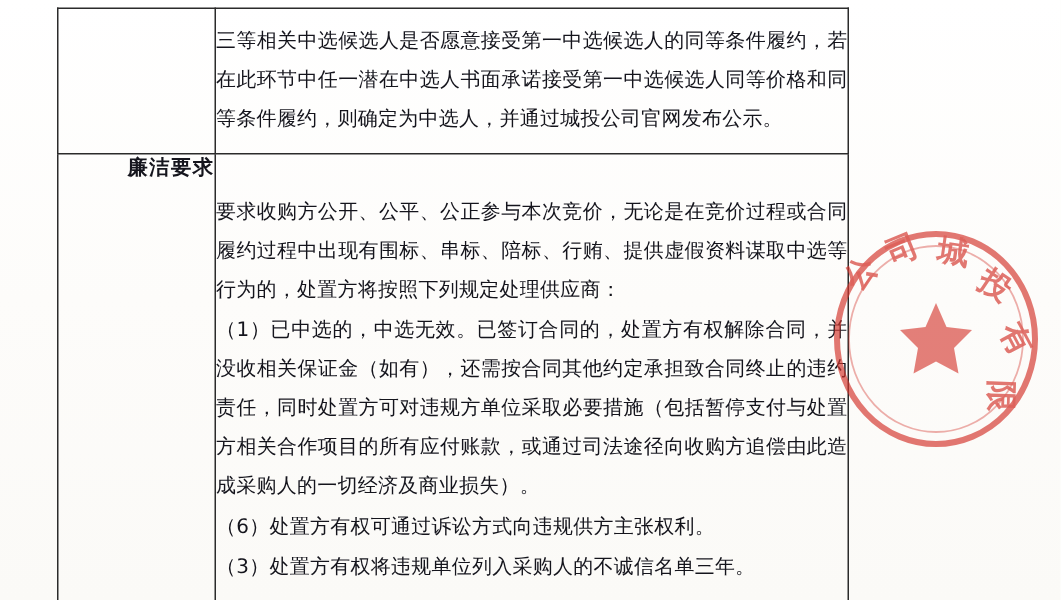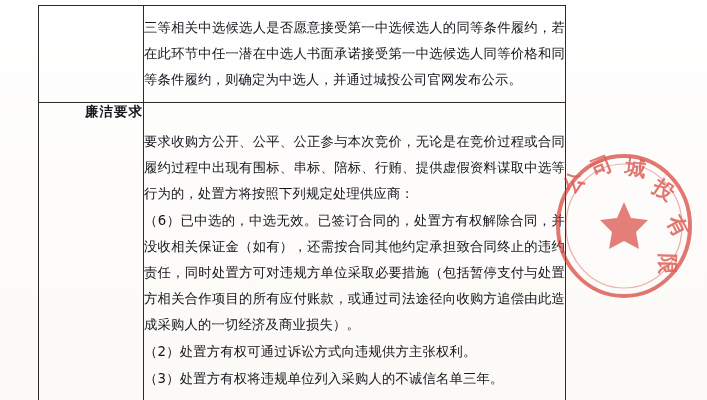--- a/index.html
+++ b/index.html
@@ -108,22 +108,22 @@
       <tr class="row-top">
         <td class="label-cell"></td>
         <td class="body-cell">
           <p class="para">三等相关中选候选人是否愿意接受第一中选候选人的同等条件履约，若在此环节中任一潜在中选人书面承诺接受第一中选候选人同等价格和同等条件履约，则确定为中选人，并通过城投公司官网发布公示。</p>
         </td>
       </tr>
       <tr class="row-main">
         <td class="label-cell">廉洁要求</td>
         <td class="body-cell">
           <p class="para">要求收购方公开、公平、公正参与本次竞价，无论是在竞价过程或合同履约过程中出现有围标、串标、陪标、行贿、提供虚假资料谋取中选等行为的，处置方将按照下列规定处理供应商：</p>
-          <p class="para">（6）已中选的，中选无效。已签订合同的，处置方有权解除合同，并没收相关保证金（如有），还需按合同其他约定承担致合同终止的违约责任，同时处置方可对违规方单位采取必要措施（包括暂停支付与处置方相关合作项目的所有应付账款，或通过司法途径向收购方追偿由此造成采购人的一切经济及商业损失）。</p>
-          <p class="para">（2）处置方有权可通过诉讼方式向违规供方主张权利。</p>
+          <p class="para">（1）已中选的，中选无效。已签订合同的，处置方有权解除合同，并没收相关保证金（如有），还需按合同其他约定承担致合同终止的违约责任，同时处置方可对违规方单位采取必要措施（包括暂停支付与处置方相关合作项目的所有应付账款，或通过司法途径向收购方追偿由此造成采购人的一切经济及商业损失）。</p>
+          <p class="para">（6）处置方有权可通过诉讼方式向违规供方主张权利。</p>
           <p class="para">（3）处置方有权将违规单位列入采购人的不诚信名单三年。</p>
         </td>
       </tr>
     </tbody>
   </table>
 
   <div class="seal">
     <svg width="150" height="152" viewBox="0 0 150 152" aria-hidden="true">
       <ellipse cx="75" cy="76" rx="66" ry="70" fill="none" stroke="#d4342c" stroke-width="4" opacity="0.85"></ellipse>
       <ellipse cx="75" cy="76" rx="58" ry="62" fill="none" stroke="#d4342c" stroke-width="1.2" opacity="0.5"></ellipse>

